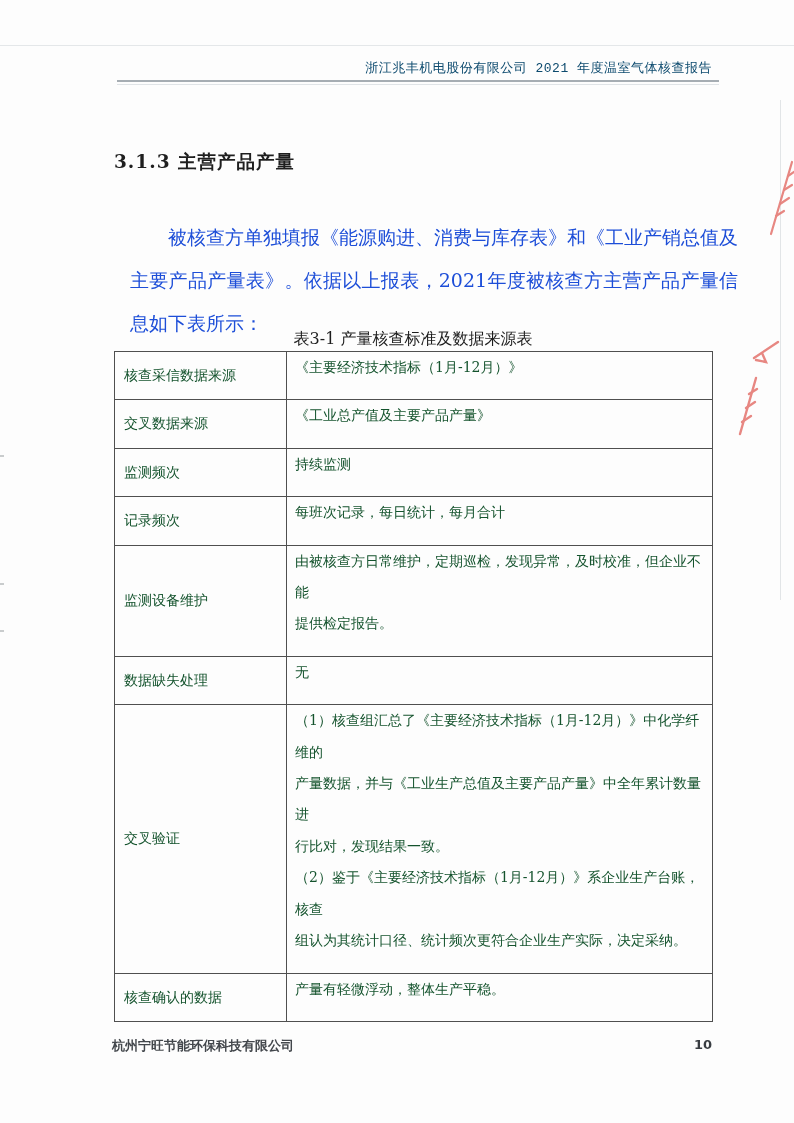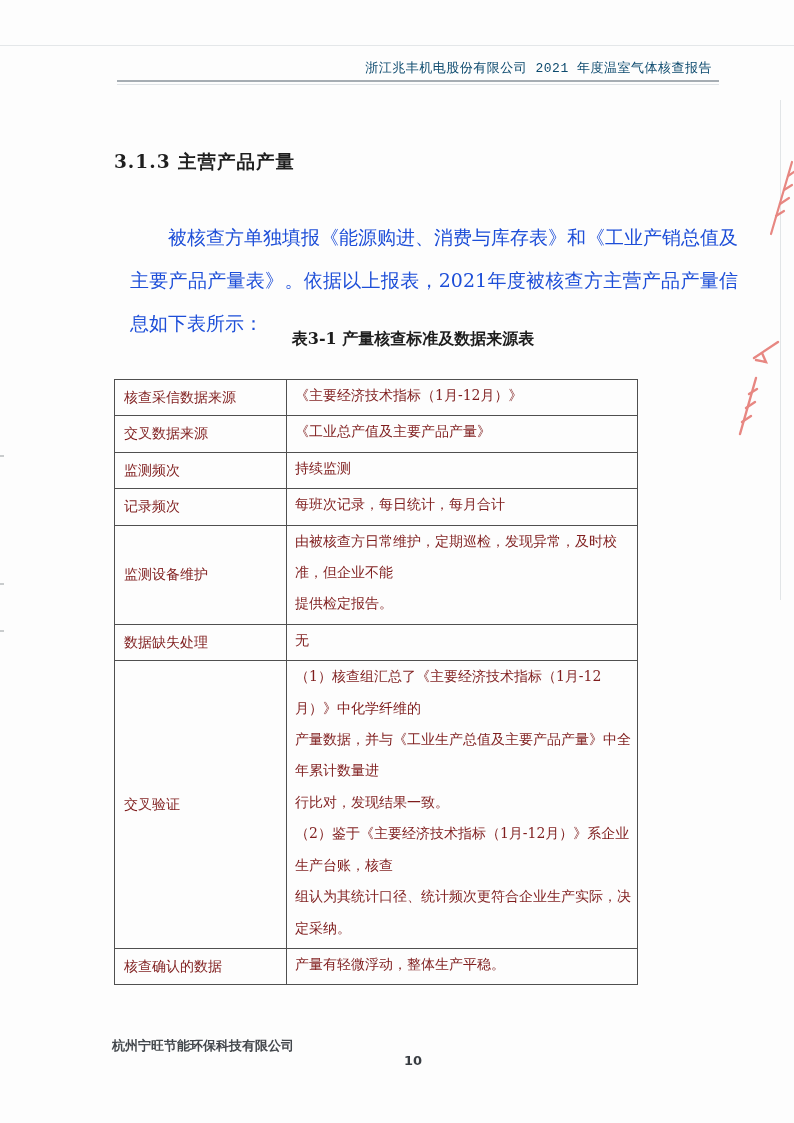--- a/index.html
+++ b/index.html
@@ -33,41 +33,41 @@
     position:absolute; left:114px; width:608px;
     font-size:19px; line-height:43px; text-align:justify; text-indent:38px;
     margin:16px; color:#1d4ed8;
   }
   .para-intro   { top:200px; }
   .para-closing { top:836px; }
 
   
   .table-caption {
     position:absolute; top:329px; left:114px; width:598px;
-    text-align:center; font-size:16px; font-weight:bold; color:#1d1d1d; white-space:nowrap;
+    text-align:center; font-size:16px; font-weight:normal; color:#1d1d1d; white-space:nowrap;
   }
   table.data-table {
-    position:absolute; top:351px; left:114px; width:524px;
+    position:absolute; top:351px; left:114px; width:599px;
     border-collapse:collapse; table-layout:fixed;
-    font-size:14px; color:#7f1d1d;margin-top:28px;
+    font-size:14px; color:#14532d;
   }
   table.data-table td { border:1px solid #4f4f4f; line-height:31.4px; vertical-align:middle; }
   td.cell-label { width:162px; padding:0 0 0 9px; white-space:nowrap; overflow:hidden; }
-  td.cell-value { padding:0 2px 4px 8px; white-space:pre-wrap; }
+  td.cell-value { padding:0 2px 16px 8px; white-space:pre-wrap; }
 
   
   .footer-company {
     position:absolute; top:1037px; left:112px;
     font-family:"DejaVu Sans","Liberation Sans",sans-serif;
     font-size:13px; font-weight:bold; color:#43474c; white-space:nowrap;
   }
   .footer-page-number {
-    position:absolute; top:1037px; left:114px; width:598px; text-align:center;
+    position:absolute; top:1037px; left:114px; width:598px; text-align:right;
     font-family:"DejaVu Sans","Liberation Sans",sans-serif;
-    font-size:13px; font-weight:bold; color:#393d42;margin-top:16px;
+    font-size:13px; font-weight:bold; color:#393d42;
   }
 
   
   .red-mark { position:absolute; }
   .red-mark-a { left:768px; top:154px; }
   .red-mark-b { left:734px; top:334px; }
 </style>
 </head>
 <body>
 

